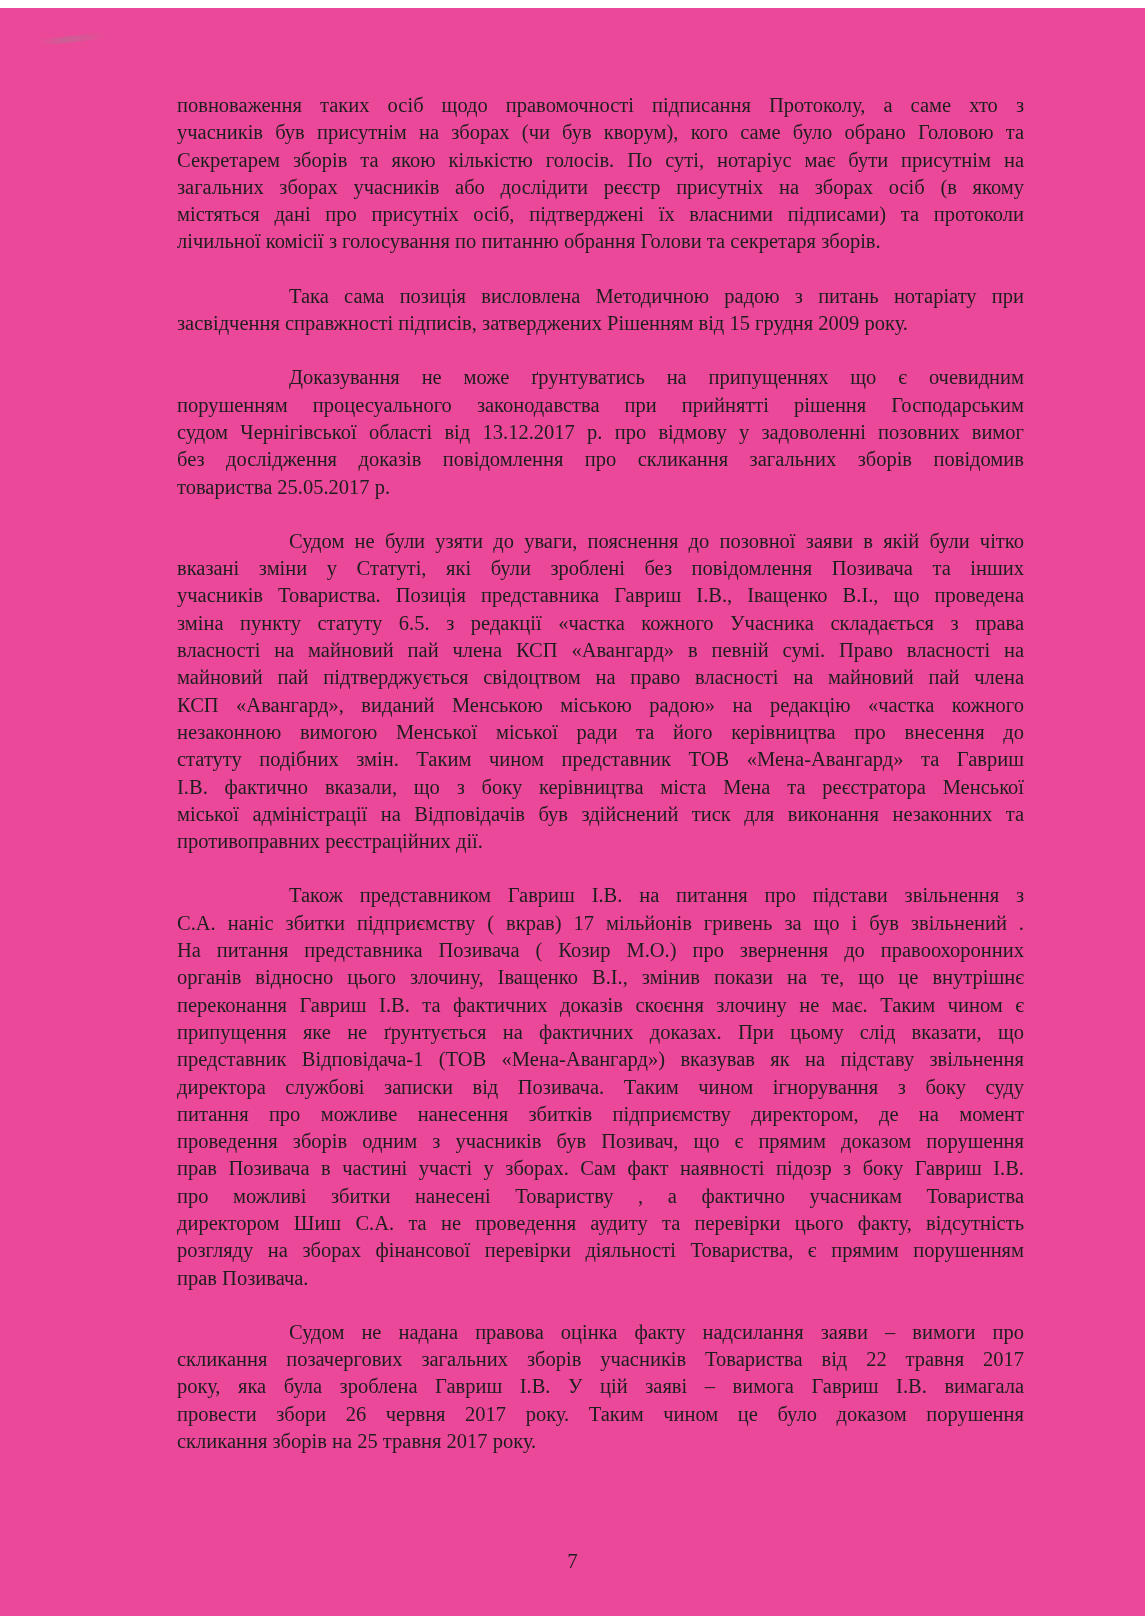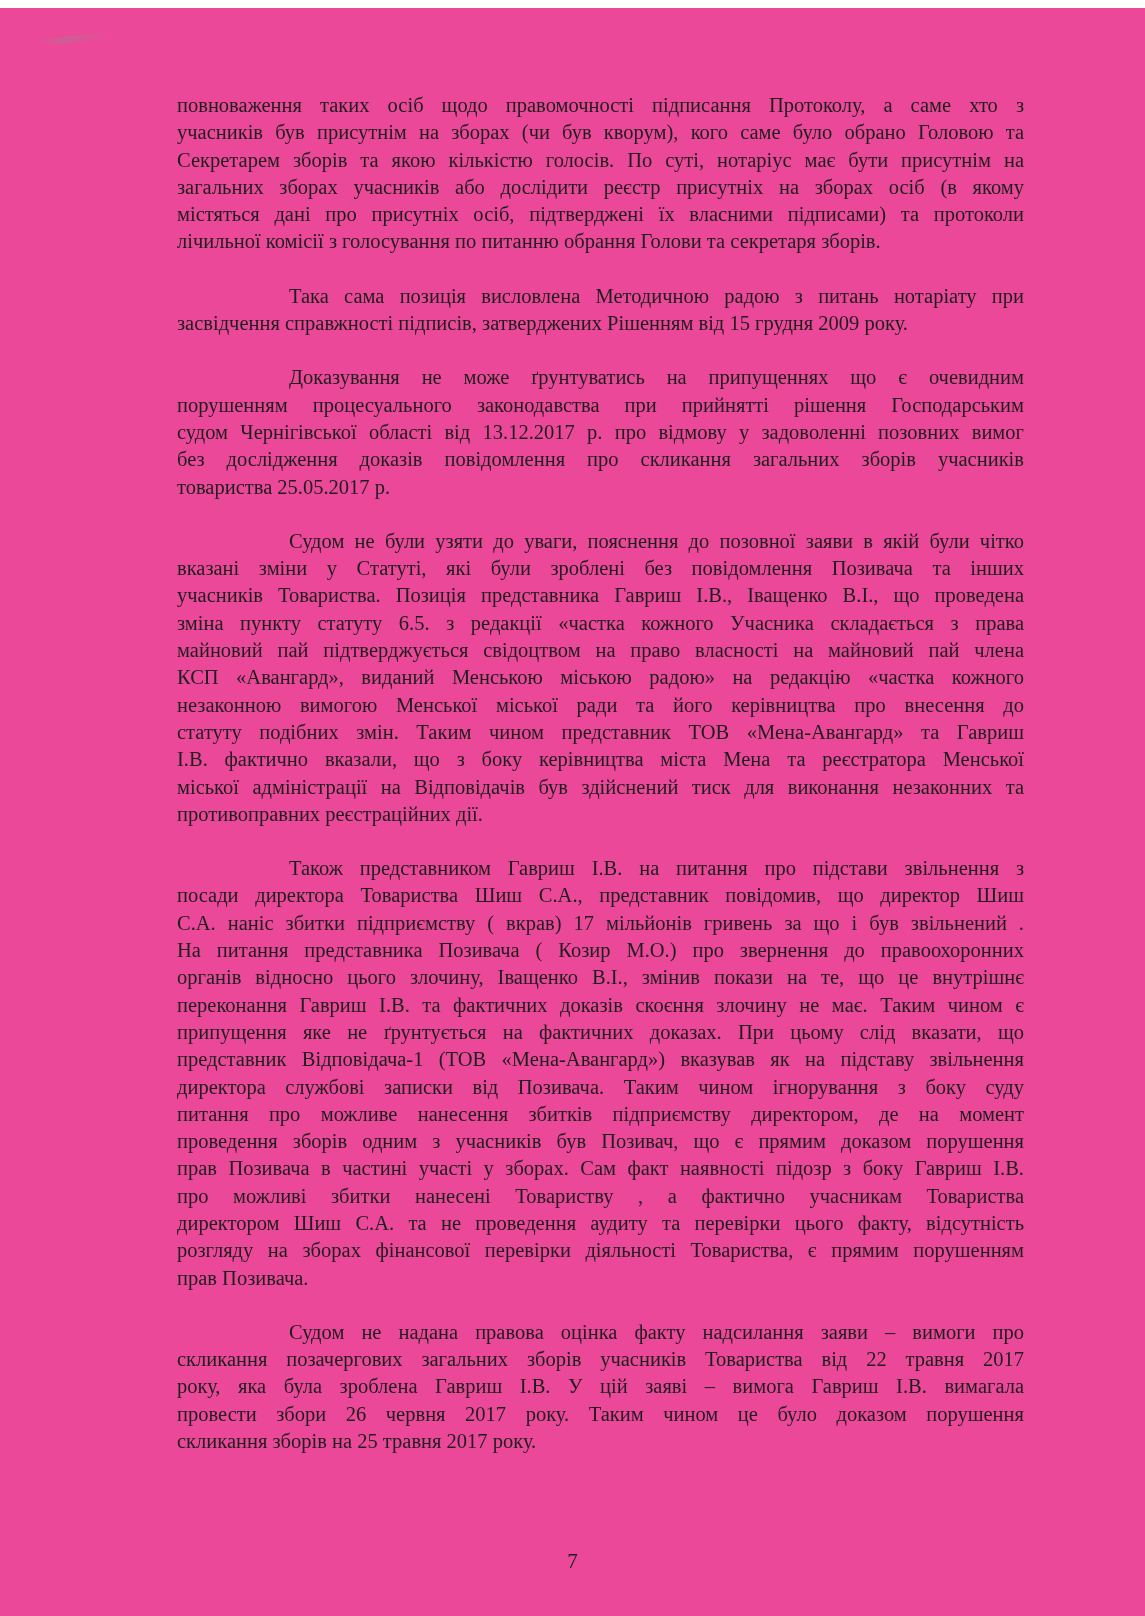--- a/index.html
+++ b/index.html
@@ -48,41 +48,41 @@
       <div class="gap"></div>
       <div class="para">
         <span class="line indent">Така сама позиція висловлена Методичною радою з питань нотаріату при</span>
         <span class="line last">засвідчення справжності підписів, затверджених Рішенням від 15 грудня 2009 року.</span>
       </div>
       <div class="gap"></div>
       <div class="para">
         <span class="line indent">Доказування не може ґрунтуватись на припущеннях що є очевидним</span>
         <span class="line">порушенням процесуального законодавства при прийнятті рішення Господарським</span>
         <span class="line">судом Чернігівської області від 13.12.2017 р. про відмову у задоволенні позовних вимог</span>
-        <span class="line">без дослідження доказів повідомлення про скликання загальних зборів учасників</span>
+        <span class="line">без дослідження доказів повідомлення про скликання загальних зборів повідомив</span>
         <span class="line last">товариства 25.05.2017 р.</span>
       </div>
       <div class="gap"></div>
       <div class="para">
         <span class="line indent">Судом не були узяти до уваги, пояснення до позовної заяви в якій були чітко</span>
         <span class="line">вказані зміни у Статуті, які були зроблені без повідомлення Позивача та інших</span>
         <span class="line">учасників Товариства. Позиція представника Гавриш І.В., Іващенко В.І., що проведена</span>
         <span class="line">зміна пункту статуту 6.5. з редакції «частка кожного Учасника складається  з права</span>
+        <span class="line">власності на майновий пай члена КСП «Авангард» в певній сумі. Право власності на</span>
         <span class="line">майновий пай підтверджується свідоцтвом на право власності на майновий пай члена</span>
         <span class="line">КСП «Авангард», виданий Менською міською радою» на редакцію «частка кожного</span>
         <span class="line">незаконною вимогою Менської міської ради та його керівництва про внесення до</span>
         <span class="line">статуту подібних змін. Таким чином представник ТОВ «Мена-Авангард» та Гавриш</span>
         <span class="line">І.В. фактично вказали, що з боку керівництва міста Мена та реєстратора Менської</span>
         <span class="line">міської адміністрації на Відповідачів був здійснений тиск для виконання незаконних та</span>
         <span class="line last">противоправних реєстраційних дії.</span>
       </div>
       <div class="gap"></div>
       <div class="para">
         <span class="line indent">Також представником Гавриш І.В. на питання про підстави звільнення з</span>
-        <span class="line">посади директора Товариства Шиш С.А., представник повідомив, що директор Шиш</span>
         <span class="line">С.А. наніс збитки підприємству ( вкрав) 17 мільйонів гривень за що і був звільнений .</span>
         <span class="line">На питання представника Позивача ( Козир М.О.) про звернення до правоохоронних</span>
         <span class="line">органів відносно цього злочину, Іващенко В.І., змінив покази на те, що це внутрішнє</span>
         <span class="line">переконання Гавриш І.В. та фактичних доказів скоєння злочину не має. Таким чином є</span>
         <span class="line">припущення яке не ґрунтується на фактичних доказах. При цьому слід вказати, що</span>
         <span class="line">представник Відповідача-1 (ТОВ «Мена-Авангард») вказував як на підставу звільнення</span>
         <span class="line">директора службові записки від Позивача. Таким чином ігнорування з боку суду</span>
         <span class="line">питання про можливе нанесення збитків підприємству директором, де на момент</span>
         <span class="line">проведення зборів одним з учасників був Позивач, що є прямим доказом порушення</span>
         <span class="line">прав Позивача в частині участі у зборах. Сам факт наявності підозр з боку Гавриш І.В.</span>

